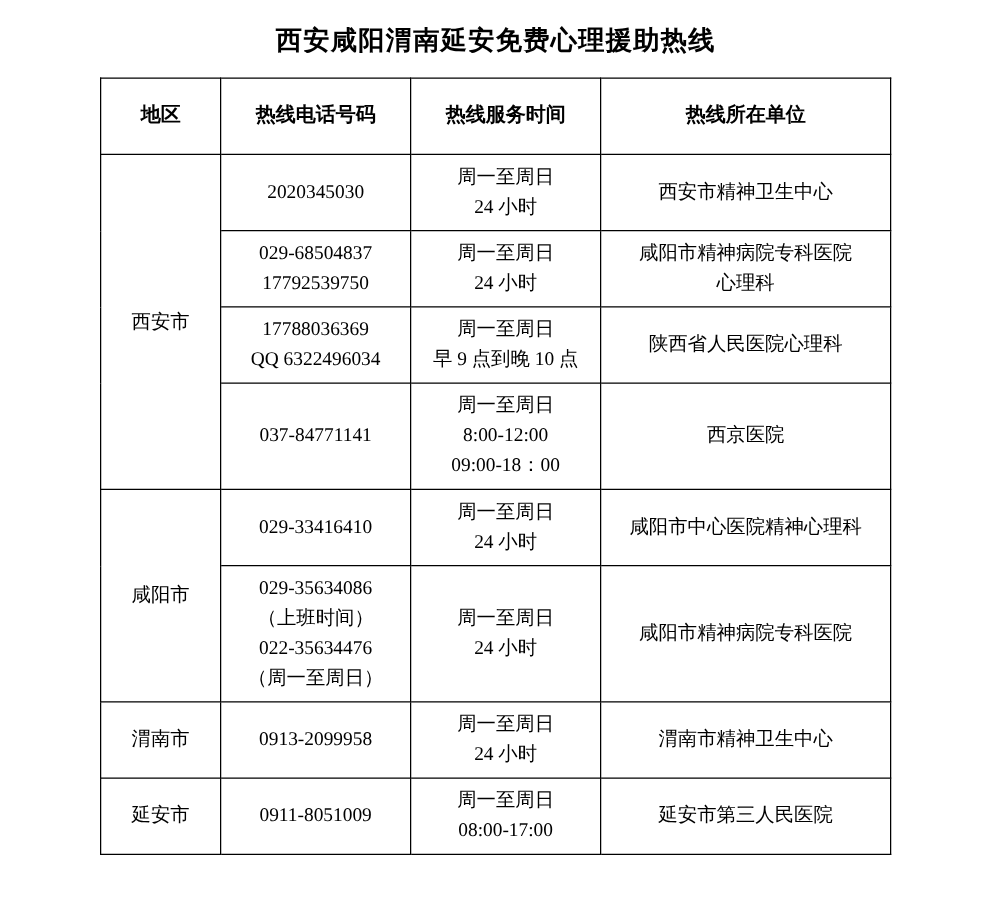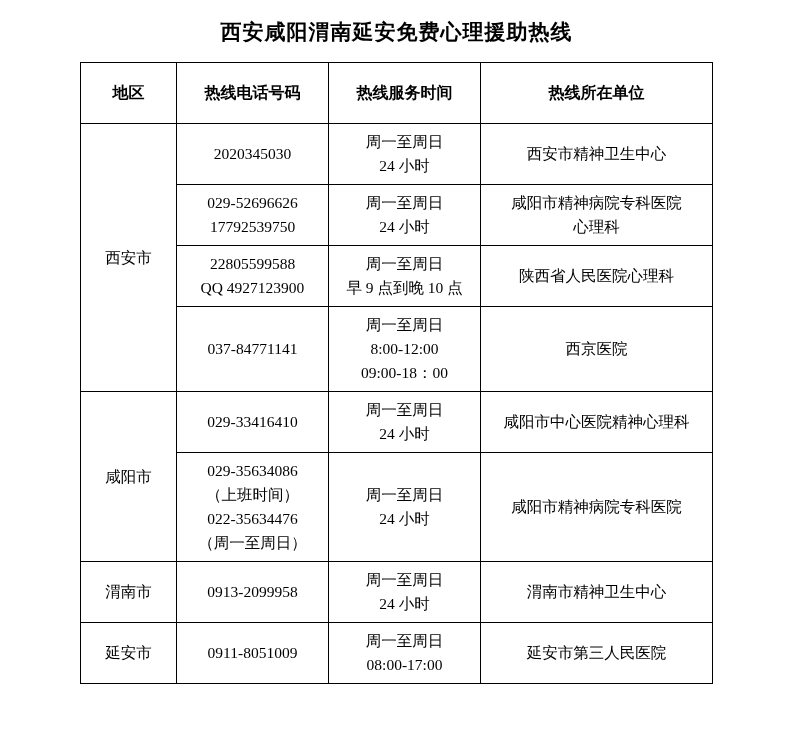--- a/index.html
+++ b/index.html
@@ -91,36 +91,36 @@
           <td>
             <span class="cell-line">周一至周日</span>
             <span class="cell-line">24 小时</span>
           </td>
           <td>
             <span class="cell-line">西安市精神卫生中心</span>
           </td>
         </tr>
         <tr>
           <td>
-            <span class="cell-line">029-52696626</span>
+            <span class="cell-line">029-68504837</span>
             <span class="cell-line">17792539750</span>
           </td>
           <td>
             <span class="cell-line">周一至周日</span>
             <span class="cell-line">24 小时</span>
           </td>
           <td>
             <span class="cell-line">咸阳市精神病院专科医院</span>
             <span class="cell-line">心理科</span>
           </td>
         </tr>
         <tr>
           <td>
-            <span class="cell-line">22805599588</span>
-            <span class="cell-line">QQ 4927123900</span>
+            <span class="cell-line">17788036369</span>
+            <span class="cell-line">QQ 6322496034</span>
           </td>
           <td>
             <span class="cell-line">周一至周日</span>
             <span class="cell-line">早 9 点到晚 10 点</span>
           </td>
           <td>
             <span class="cell-line">陕西省人民医院心理科</span>
           </td>
         </tr>
         <tr>

